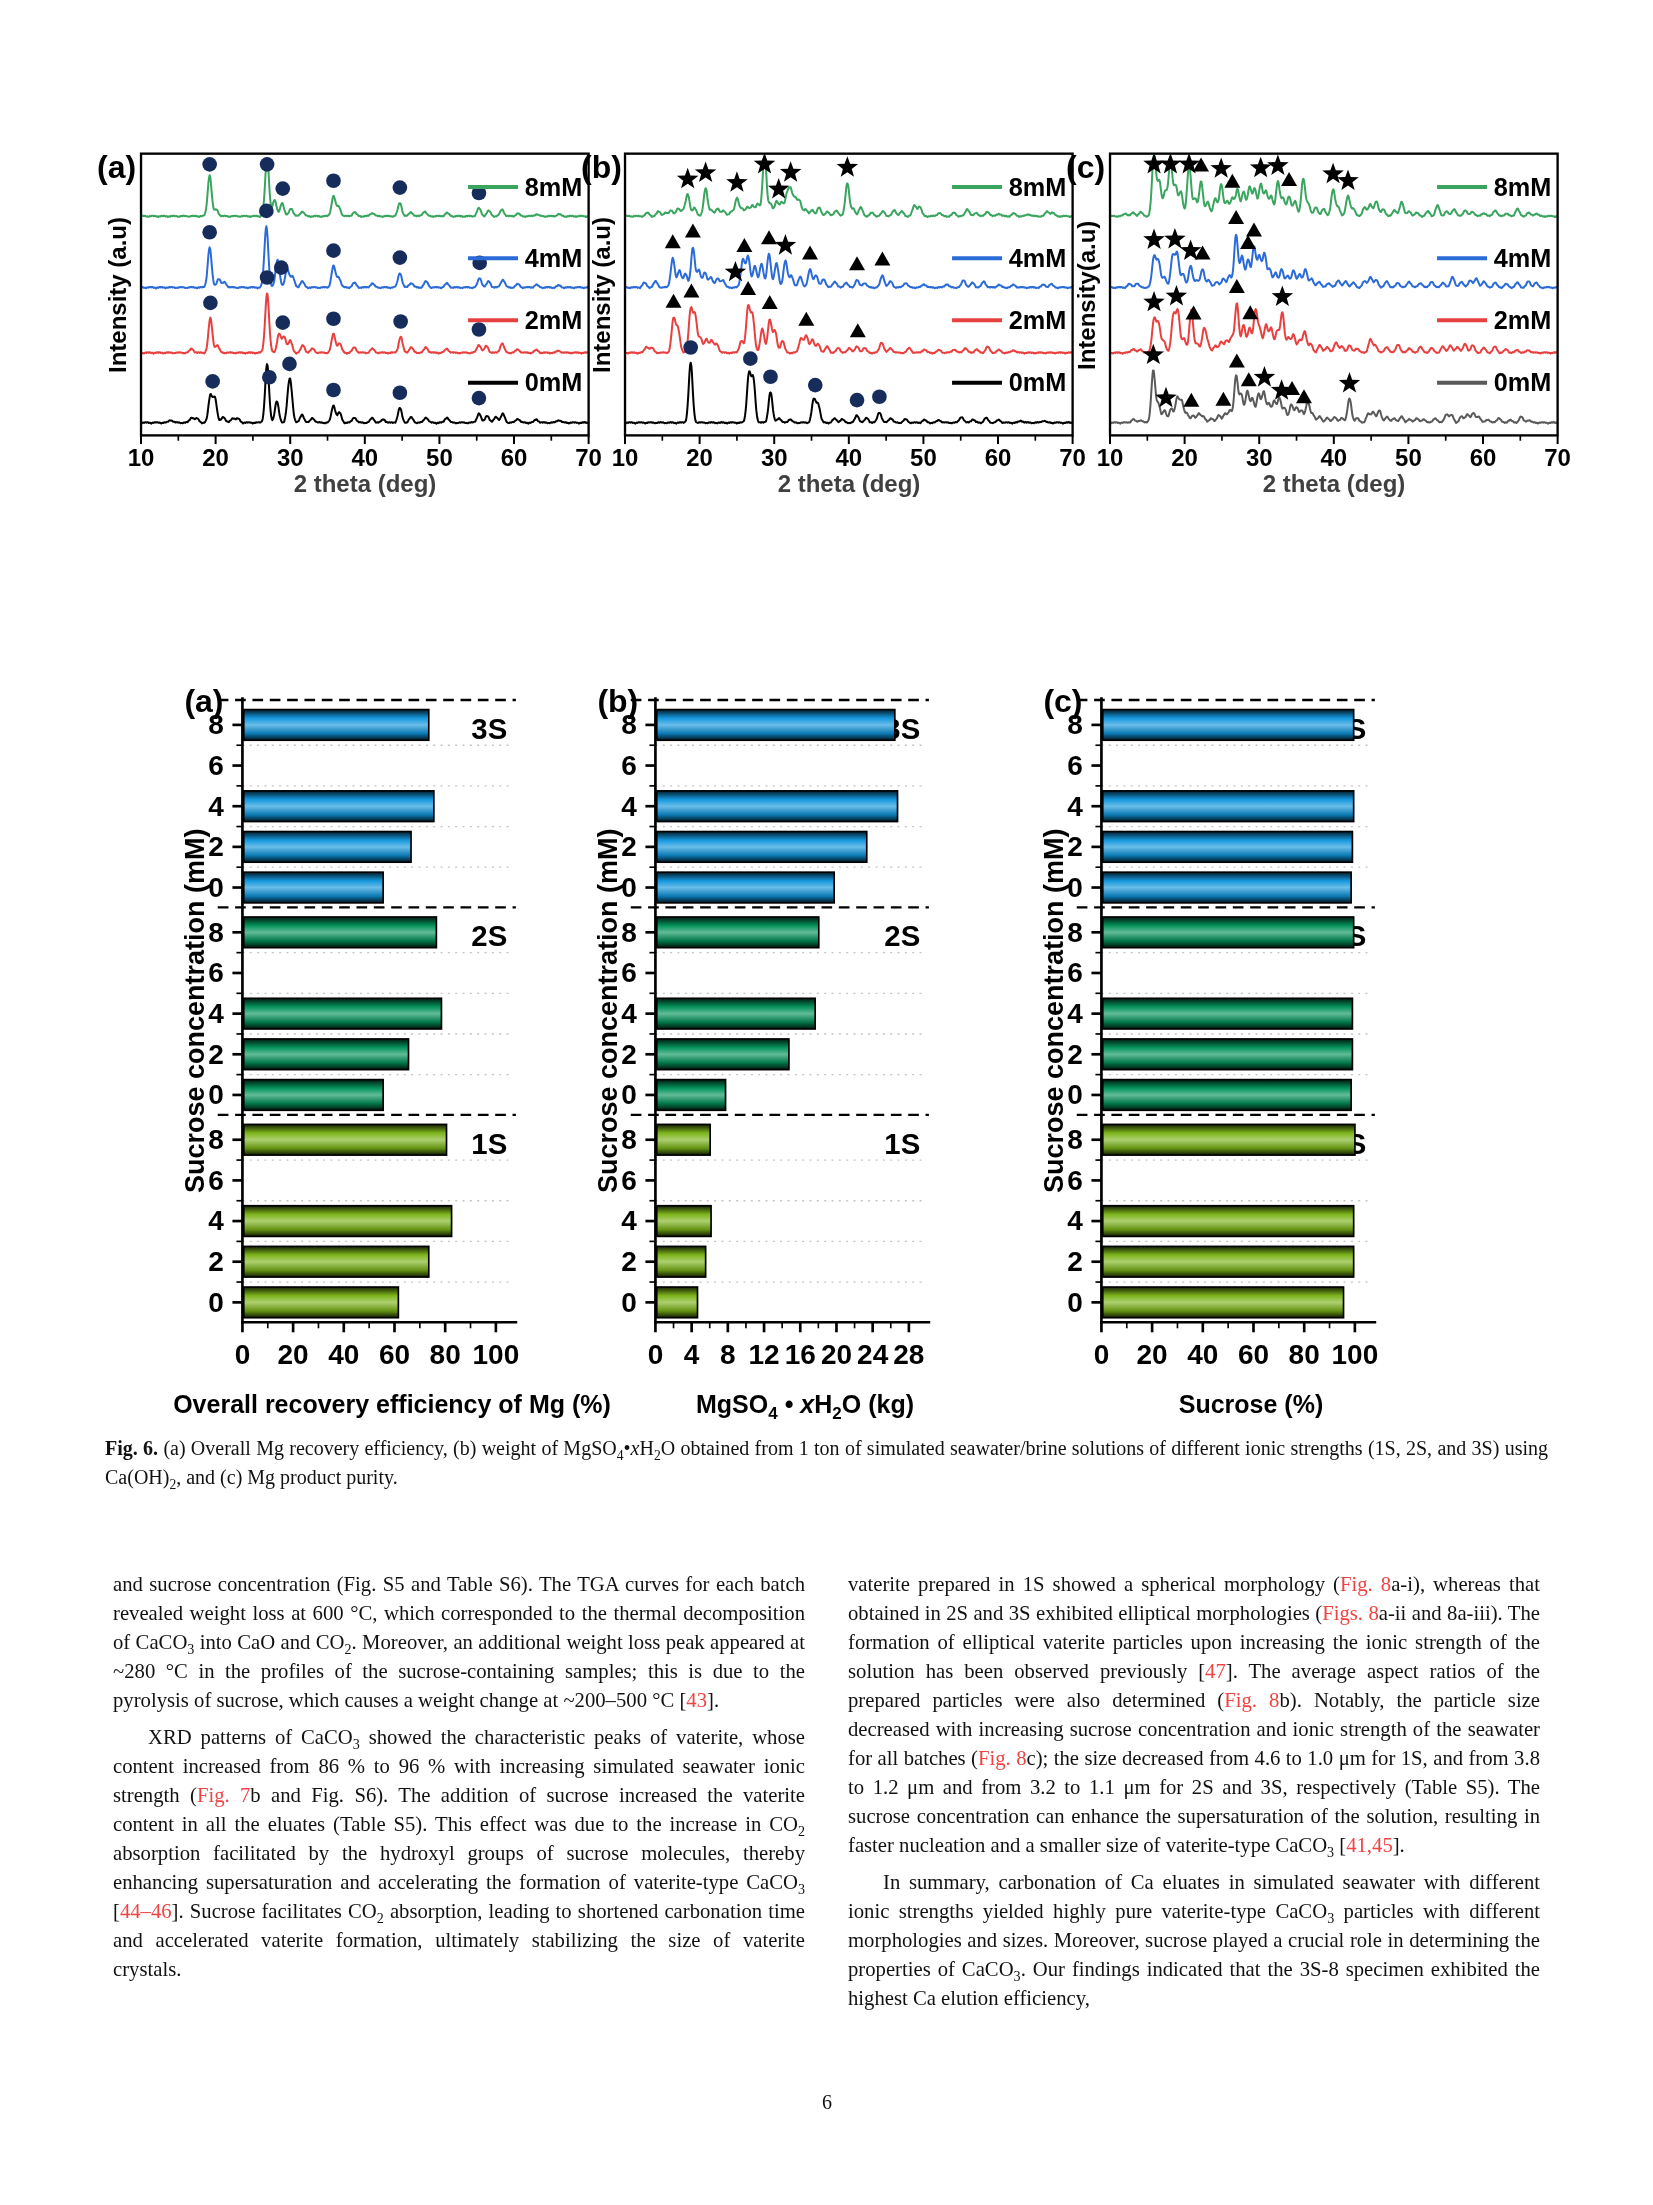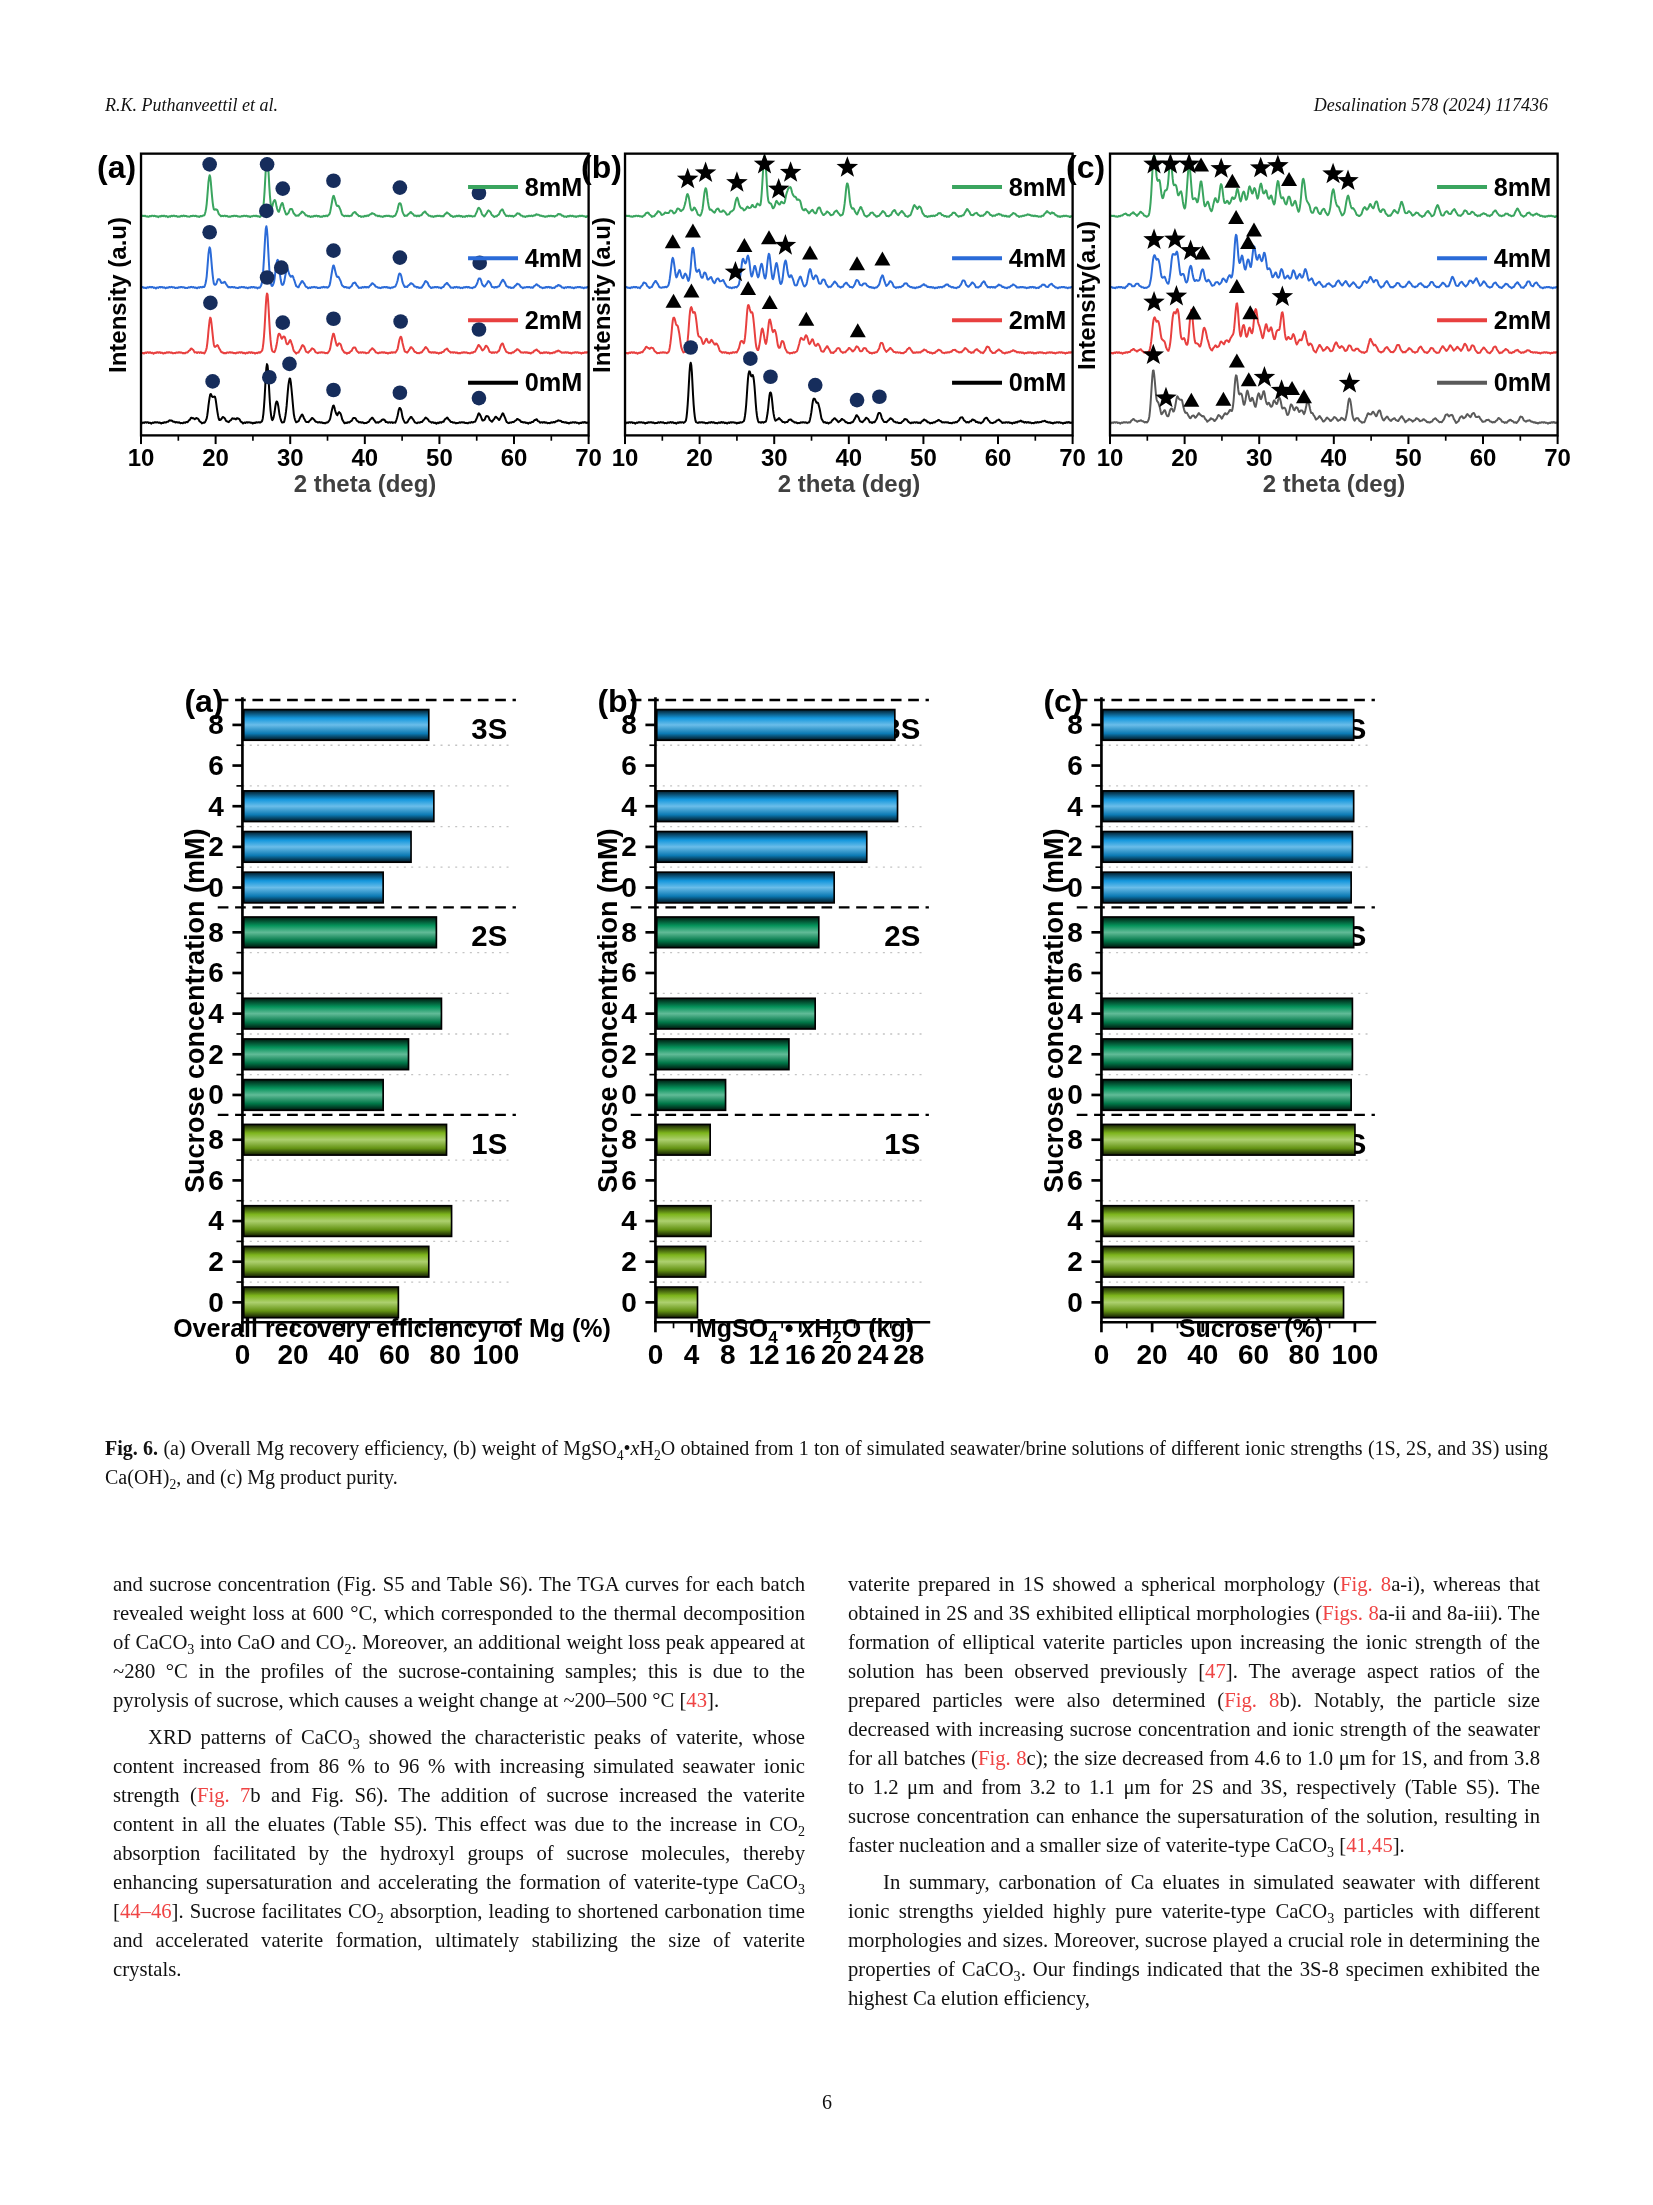--- a/index.html
+++ b/index.html
@@ -10,45 +10,41 @@
   .xrd-panel{position:absolute;width:513px;height:373px;}
   .xrd-ylabel{position:absolute;left:9.3px;top:16.7px;height:282px;width:31px;display:flex;
       align-items:center;justify-content:center;writing-mode:vertical-rl;transform:rotate(180deg);
       font-family:"Liberation Sans",sans-serif;font-weight:bold;font-size:24px;white-space:nowrap;color:#000;}
   .xrd-xlabel{position:absolute;left:48px;width:448px;top:333px;text-align:center;
       font-family:"Liberation Sans",sans-serif;font-weight:bold;font-size:24px;color:#404040;}
   .bar-panel{position:absolute;width:447px;height:767px;}
   .bar-ylabel{position:absolute;left:0px;top:32px;height:622px;width:33px;display:flex;
       align-items:center;justify-content:center;writing-mode:vertical-rl;transform:rotate(180deg);
       font-family:"Liberation Sans",sans-serif;font-weight:bold;font-size:27px;white-space:nowrap;color:#000;}
-  .bar-xlabel{position:absolute;left:-27px;width:480px;top:646px;text-align:center;
+  .bar-xlabel{position:absolute;left:-27px;width:480px;top:722px;text-align:center;
       font-family:"Liberation Sans",sans-serif;font-weight:bold;font-size:25px;color:#000;}
   .cap{position:absolute;font-size:20px;line-height:29px;color:#111;}
   .cap5{left:105px;width:1443px;top:597px;text-align:center;}
   .cap6{left:105px;width:1443px;top:1434px;text-align:justify;}
   .col{position:absolute;width:708px;top:1562px;text-align:justify;font-size:20.7px;line-height:29px;}
   .colL{left:105px;}
   .colR{left:840px;}
   .col p{margin:8px;text-indent:35px;}
   .col p.noindent{text-indent:0;}
   .link{color:#ef4444;}
   sub{font-size:0.68em;line-height:0;}
   i{font-style:italic;}
   .pageno{position:absolute;left:0;width:1654px;top:2091px;text-align:center;font-size:20px;}
   svg text{font-family:"Liberation Sans",sans-serif;font-weight:bold;fill:#000;}
 </style>
 </head>
 <body>
 
 <div class="page">
 
-  <div class="hdr">
-    <span>R.K. Puthanveettil et al.</span>
-    <span>Desalination 578 (2024) 117436</span>
-  </div>
 
   <div class="xrd-panel" style="left:93px;top:137px;">
     <svg width="513" height="363" viewBox="0 0 770 545">
         <polyline points="72.0,118.9 72.9,118.8 73.8,118.1 74.7,118.1 75.6,118.7 76.5,118.8 77.4,118.3 78.3,118.4 79.2,119.1 80.1,119.5 81.0,119.1 81.9,119.3 82.8,119.9 83.6,119.8 84.5,118.9 85.4,118.6 86.3,118.9 87.2,119.1 88.1,118.3 89.0,118.1 89.9,118.5 90.8,118.9 91.7,118.3 92.6,118.2 93.5,118.8 94.4,119.4 95.3,119.0 96.2,119.0 97.1,119.7 98.0,120.3 98.9,119.3 99.8,118.8 100.7,119.0 101.6,119.4 102.5,118.5 103.4,118.1 104.3,118.4 105.2,119.0 106.0,118.3 106.9,118.1 107.8,118.5 108.7,119.4 109.6,118.8 110.5,118.7 111.4,119.3 112.3,120.3 113.2,119.7 114.1,119.1 115.0,119.1 115.9,119.6 116.8,118.8 117.7,118.3 118.6,118.4 119.5,119.0 120.4,118.4 121.3,118.0 122.2,118.3 123.1,119.1 124.0,118.8 124.9,118.5 125.8,118.9 126.7,119.8 127.6,119.7 128.4,119.4 129.3,119.3 130.2,119.7 131.1,119.1 132.0,118.5 132.9,118.4 133.8,119.0 134.7,118.6 135.6,118.0 136.5,118.1 137.4,118.8 138.3,118.7 139.2,118.4 140.1,118.6 141.0,119.4 141.9,119.5 142.8,119.2 143.7,119.5 144.6,119.8 145.5,119.5 146.4,118.7 147.3,118.5 148.2,118.9 149.1,118.8 150.0,118.1 150.8,118.1 151.7,118.6 152.6,118.8 153.5,118.3 154.4,118.3 155.3,119.1 156.2,119.5 157.1,119.0 158.0,119.2 158.9,119.9 159.8,120.0 160.7,119.0 161.6,118.7 162.5,119.0 163.4,119.1 164.3,118.3 165.2,117.9 166.1,117.9 167.0,117.6 167.9,115.3 168.8,112.1 169.7,107.5 170.6,100.4 171.5,89.8 172.4,78.4 173.2,68.3 174.1,61.2 175.0,57.4 175.9,59.7 176.8,67.6 177.7,78.6 178.6,88.7 179.5,97.6 180.4,104.4 181.3,108.7 182.2,109.2 183.1,108.8 184.0,108.6 184.9,109.2 185.8,109.0 186.7,110.0 187.6,112.2 188.5,115.0 189.4,116.3 190.3,117.1 191.2,118.0 192.1,119.1 193.0,118.6 193.9,118.2 194.8,118.4 195.6,119.0 196.5,118.4 197.4,118.0 198.3,118.3 199.2,119.1 200.1,118.7 201.0,118.4 201.9,118.8 202.8,119.7 203.7,119.6 204.6,119.4 205.5,119.4 206.4,119.8 207.3,119.2 208.2,118.5 209.1,118.5 210.0,119.0 210.9,118.6 211.8,118.1 212.7,118.1 213.6,118.8 214.5,118.7 215.4,118.3 216.3,118.5 217.2,119.3 218.0,119.5 218.9,119.1 219.8,119.4 220.7,119.9 221.6,119.6 222.5,118.8 223.4,118.6 224.3,119.0 225.2,118.9 226.1,118.2 227.0,118.1 227.9,118.6 228.8,118.8 229.7,118.2 230.6,118.3 231.5,119.0 232.4,119.4 233.3,119.0 234.2,119.1 235.1,119.9 236.0,120.1 236.9,119.1 237.8,118.8 238.7,119.0 239.6,119.2 240.4,118.4 241.3,118.1 242.2,118.5 243.1,118.9 244.0,118.2 244.9,118.1 245.8,118.7 246.7,119.3 247.6,118.8 248.5,118.8 249.4,119.5 250.3,120.2 251.2,119.3 252.1,118.4 253.0,117.6 253.9,116.1 254.8,111.3 255.7,104.4 256.6,94.6 257.5,81.7 258.4,64.9 259.3,48.8 260.2,36.7 261.1,31.5 262.0,33.0 262.8,42.3 263.7,57.3 264.6,74.2 265.5,88.0 266.4,98.1 267.3,104.1 268.2,106.4 269.1,104.3 270.0,100.6 270.9,97.3 271.8,95.6 272.7,94.5 273.6,95.7 274.5,99.2 275.4,104.1 276.3,107.7 277.2,110.2 278.1,111.8 279.0,112.2 279.9,110.0 280.8,106.7 281.7,103.5 282.6,101.2 283.5,99.4 284.4,99.1 285.2,101.2 286.1,105.0 287.0,108.4 287.9,111.1 288.8,113.7 289.7,116.0 290.6,116.5 291.5,115.8 292.4,115.0 293.3,114.1 294.2,112.1 295.1,109.6 296.0,108.2 296.9,108.0 297.8,108.1 298.7,108.5 299.6,110.3 300.5,112.9 301.4,114.8 302.3,115.7 303.2,116.7 304.1,117.9 305.0,118.4 305.9,117.9 306.8,117.8 307.6,118.2 308.5,118.0 309.4,116.7 310.3,115.7 311.2,115.2 312.1,114.4 313.0,112.6 313.9,111.9 314.8,112.4 315.7,113.5 316.6,113.9 317.5,114.9 318.4,116.4 319.3,117.7 320.2,117.5 321.1,117.7 322.0,118.5 322.9,119.2 323.8,118.7 324.7,118.7 325.6,119.3 326.5,120.2 327.4,119.6 328.3,119.1 329.2,119.2 330.0,119.7 330.9,118.7 331.8,118.3 332.7,118.5 333.6,119.1 334.5,118.3 335.4,118.0 336.3,118.4 337.2,119.2 338.1,118.7 339.0,118.5 339.9,119.0 340.8,120.0 341.7,119.6 342.6,119.4 343.5,119.4 344.4,119.8 345.3,119.0 346.2,118.4 347.1,118.5 348.0,119.1 348.9,118.5 349.8,118.0 350.7,118.2 351.6,118.8 352.4,118.2 353.3,117.3 354.2,116.6 355.1,115.5 356.0,112.3 356.9,107.7 357.8,102.7 358.7,97.6 359.6,92.4 360.5,88.8 361.4,88.4 362.3,90.9 363.2,94.2 364.1,97.5 365.0,100.7 365.9,103.1 366.8,103.6 367.7,103.1 368.6,103.4 369.5,105.1 370.4,107.1 371.3,109.1 372.2,112.0 373.1,115.3 374.0,116.9 374.8,117.4 375.7,117.9 376.6,118.7 377.5,118.9 378.4,118.2 379.3,118.1 380.2,118.6 381.1,118.8 382.0,118.2 382.9,118.2 383.8,118.7 384.7,119.1 385.6,118.4 386.5,118.1 387.4,118.2 388.3,117.9 389.2,116.0 390.1,114.5 391.0,113.8 391.9,113.4 392.8,112.6 393.7,112.8 394.6,114.0 395.5,115.6 396.4,115.9 397.2,116.6 398.1,117.7 399.0,118.8 399.9,118.5 400.8,118.6 401.7,119.2 402.6,120.1 403.5,119.6 404.4,119.2 405.3,119.3 406.2,119.8 407.1,118.8 408.0,118.3 408.9,118.5 409.8,119.1 410.7,118.3 411.6,117.8 412.5,118.0 413.4,118.5 414.3,117.4 415.2,116.5 416.1,116.1 417.0,116.1 417.9,115.0 418.8,114.4 419.6,114.5 420.5,115.4 421.4,115.4 422.3,115.7 423.2,116.6 424.1,117.9 425.0,117.9 425.9,117.7 426.8,118.0 427.7,118.9 428.6,118.6 429.5,118.3 430.4,118.6 431.3,119.5 432.2,119.4 433.1,119.1 434.0,119.5 434.9,120.0 435.8,119.5 436.7,118.8 437.6,118.6 438.5,119.1 439.4,118.8 440.3,118.1 441.2,118.1 442.0,118.7 442.9,118.7 443.8,118.2 444.7,118.3 445.6,119.1 446.5,119.3 447.4,118.9 448.3,119.1 449.2,119.9 450.1,119.9 451.0,119.0 451.9,118.6 452.8,118.6 453.7,117.9 454.6,116.0 455.5,114.0 456.4,111.7 457.3,108.5 458.2,104.2 459.1,100.8 460.0,99.3 460.9,99.3 461.8,100.2 462.7,103.1 463.6,107.4 464.4,111.7 465.3,114.0 466.2,115.9 467.1,117.6 468.0,118.6 468.9,118.1 469.8,117.9 470.7,118.1 471.6,118.1 472.5,116.8 473.4,115.7 474.3,115.1 475.2,114.7 476.1,113.2 477.0,112.6 477.9,113.2 478.8,114.7 479.7,115.1 480.6,115.9 481.5,117.1 482.4,118.4 483.3,118.1 484.2,118.0 485.1,118.3 486.0,119.1 486.8,118.3 487.7,118.0 488.6,118.2 489.5,119.0 490.4,118.2 491.3,117.7 492.2,117.5 493.1,117.6 494.0,116.1 494.9,114.7 495.8,113.7 496.7,113.3 497.6,112.2 498.5,111.9 499.4,112.8 500.3,114.6 501.2,115.3 502.1,115.9 503.0,116.9 503.9,118.2 504.8,118.3 505.7,118.1 506.6,118.4 507.5,119.3 508.4,119.3 509.2,119.0 510.1,119.4 511.0,120.1 511.9,119.6 512.8,118.9 513.7,118.7 514.6,119.2 515.5,118.9 516.4,118.2 517.3,118.1 518.2,118.7 519.1,118.7 520.0,118.2 520.9,118.3 521.8,119.0 522.7,119.1 523.6,118.7 524.5,118.7 525.4,119.2 526.3,118.9 527.2,117.3 528.1,116.1 529.0,115.5 529.9,114.7 530.8,113.4 531.6,113.2 532.5,114.1 533.4,115.1 534.3,115.4 535.2,116.2 536.1,117.5 537.0,118.5 537.9,118.3 538.8,118.6 539.7,119.4 540.6,120.1 541.5,119.5 542.4,119.1 543.3,119.3 544.2,119.6 545.1,118.6 546.0,118.3 546.9,118.6 547.8,119.0 548.7,118.2 549.6,118.0 550.5,118.5 551.4,119.2 552.3,118.6 553.2,118.5 554.0,119.1 554.9,120.0 555.8,119.5 556.7,119.4 557.6,119.4 558.5,120.0 559.4,119.0 560.3,118.4 561.2,118.6 562.1,119.2 563.0,118.4 563.9,118.0 564.8,118.3 565.7,119.1 566.6,118.5 567.5,118.3 568.4,118.7 569.3,119.6 570.2,119.2 571.1,119.0 572.0,119.1 572.9,119.1 573.8,117.4 574.7,115.4 575.6,113.5 576.4,111.9 577.3,109.2 578.2,106.9 579.1,106.2 580.0,107.2 580.9,108.2 581.8,109.8 582.7,112.3 583.6,115.1 584.5,116.7 585.4,117.4 586.3,118.3 587.2,119.3 588.1,118.5 589.0,117.0 589.9,115.7 590.8,114.7 591.7,113.0 592.6,111.0 593.5,110.2 594.4,110.8 595.3,111.5 596.2,112.2 597.1,113.7 598.0,115.9 598.8,117.2 599.7,117.7 600.6,118.4 601.5,119.5 602.4,120.0 603.3,119.2 604.2,118.9 605.1,119.2 606.0,119.0 606.9,118.0 607.8,117.2 608.7,116.8 609.6,115.8 610.5,113.5 611.4,111.5 612.3,110.4 613.2,109.6 614.1,108.6 615.0,109.1 615.9,111.1 616.8,113.5 617.7,114.9 618.6,116.1 619.5,117.6 620.4,118.7 621.2,118.2 622.1,118.1 623.0,118.5 623.9,119.0 624.8,118.3 625.7,118.0 626.6,118.4 627.5,119.1 628.4,118.5 629.3,118.3 630.2,118.8 631.1,119.6 632.0,118.8 632.9,118.3 633.8,117.8 634.7,117.6 635.6,115.9 636.5,114.8 637.4,114.6 638.3,115.3 639.2,115.0 640.1,115.2 641.0,116.2 641.9,117.7 642.8,117.7 643.6,117.8 644.5,118.4 645.4,119.5 646.3,119.2 647.2,119.1 648.1,119.5 649.0,120.2 649.9,119.4 650.8,118.8 651.7,118.7 652.6,119.2 653.5,118.7 654.4,118.1 655.3,118.2 656.2,118.8 657.1,118.5 658.0,118.0 658.9,118.2 659.8,118.8 660.7,118.4 661.6,117.7 662.5,117.5 663.4,117.8 664.3,117.2 665.2,116.1 666.0,115.9 666.9,116.6 667.8,116.8 668.7,116.6 669.6,117.0 670.5,118.0 671.4,118.3 672.3,117.9 673.2,118.1 674.1,118.8 675.0,119.1 675.9,118.7 676.8,118.8 677.7,119.6 678.6,120.0 679.5,119.4 680.4,119.1 681.3,119.3 682.2,119.4 683.1,118.5 684.0,118.2 684.9,118.6 685.8,118.9 686.7,118.2 687.6,118.1 688.4,118.6 689.3,119.1 690.2,118.5 691.1,118.5 692.0,119.1 692.9,119.6 693.8,118.9 694.7,118.4 695.6,118.1 696.5,117.8 697.4,116.3 698.3,115.5 699.2,115.6 700.1,116.2 701.0,115.8 701.9,116.0 702.8,117.0 703.7,118.2 704.6,117.9 705.5,118.1 706.4,118.7 707.3,119.8 708.2,119.3 709.1,119.2 710.0,119.6 710.8,120.1 711.7,119.2 712.6,118.6 713.5,118.7 714.4,119.3 715.3,118.5 716.2,118.0 717.1,118.3 718.0,119.0 718.9,118.5 719.8,118.2 720.7,118.6 721.6,119.5 722.5,119.2 723.4,119.0 724.3,119.4 725.2,120.2 726.1,119.5 727.0,118.8 727.9,118.8 728.8,119.3 729.7,118.7 730.6,118.1 731.5,118.2 732.4,118.8 733.2,118.6 734.1,118.1 735.0,118.3 735.9,119.1 736.8,119.1 737.7,118.8 738.6,119.1 739.5,120.0 740.4,120.0 741.3,119.1 742.2,118.9 743.1,119.3 744.0,119.1" fill="none" stroke="#3aa55f" stroke-width="3" stroke-linejoin="round"></polyline>
         <g>
           <circle cx="175.04" cy="41" r="11" fill="#162d5c"></circle>
           <circle cx="261.28" cy="41" r="11" fill="#162d5c"></circle>
           <circle cx="284.79999999999995" cy="77.42590669961501" r="11" fill="#162d5c"></circle>
           <circle cx="360.96" cy="65.6266365830212" r="11" fill="#162d5c"></circle>
           <circle cx="460.64000000000004" cy="76" r="11" fill="#162d5c"></circle>

